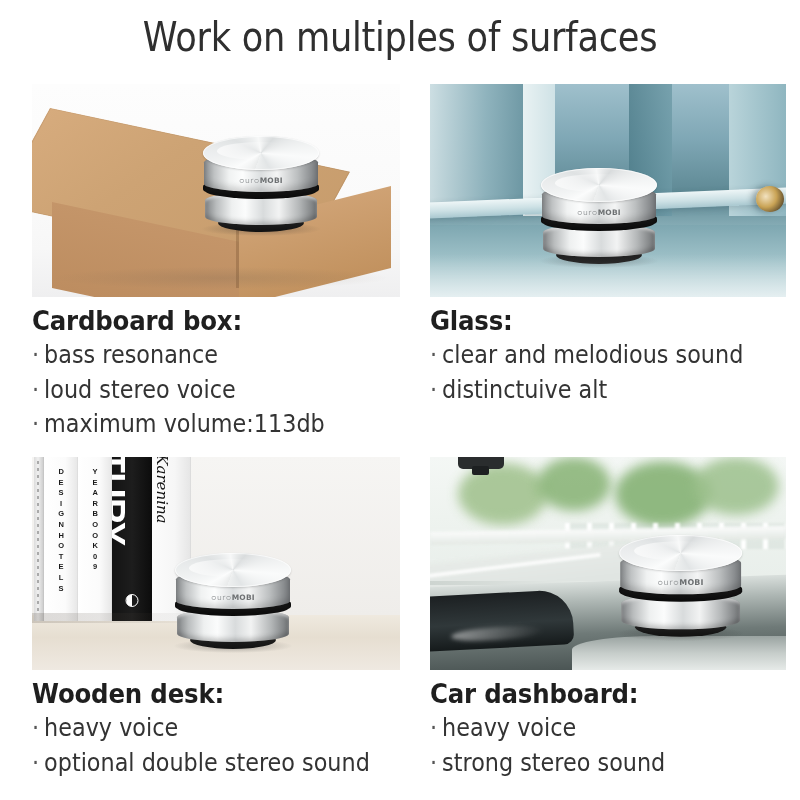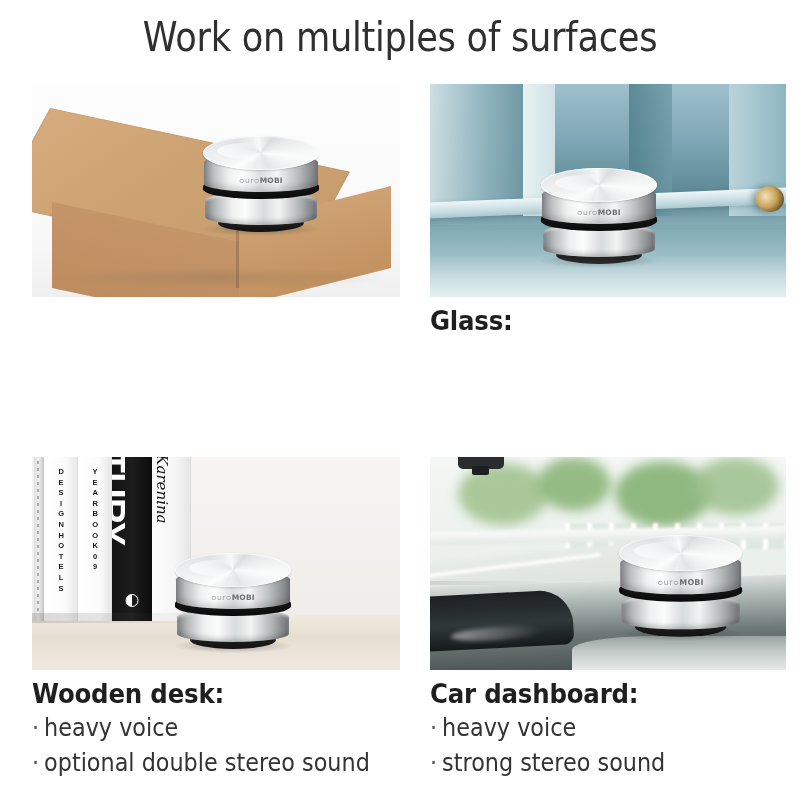--- a/index.html
+++ b/index.html
@@ -554,20 +554,28 @@
           <div class="spk-ring"></div>
           <div class="spk-upper">
             <div class="spk-logo">
               <span>ᴑurᴑ</span><b>MOBI</b>
             </div>
           </div>
           <div class="spk-top"></div>
         </div>
       </div>
 
+      <div class="caption">
+        <h2>Cardboard box:</h2>
+        <ul class="bullets">
+          <li><span class="dot">·</span><span>bass resonance</span></li>
+          <li><span class="dot">·</span><span>loud stereo voice</span></li>
+          <li><span class="dot">·</span><span>maximum volume:113db</span></li>
+        </ul>
+      </div>
     </div>
 
     <div class="cell cell-tr">
       <div class="photo ph-glass">
         <div class="gl-band-a"></div>
         <div class="gl-band-b"></div>
         <div class="gl-band-c"></div>
         <div class="gl-band-d"></div>
         <div class="gl-table"></div>
         <div class="gl-shelf"></div>
@@ -584,20 +592,24 @@
             </div>
           </div>
           <div class="spk-top"></div>
         </div>
 
         <div class="gl-gloss"></div>
       </div>
 
       <div class="caption">
         <h2>Glass:</h2>
+        <ul class="bullets">
+          <li><span class="dot">·</span><span>clear and melodious sound</span></li>
+          <li><span class="dot">·</span><span>distinctuive alt</span></li>
+        </ul>
       </div>
     </div>
 
     <div class="cell cell-bl">
       <div class="photo ph-desk">
         <div class="dk-wall"></div>
         <div class="dk-top"></div>
 
         <div class="books">
           <div class="spine spine-thin"></div>

